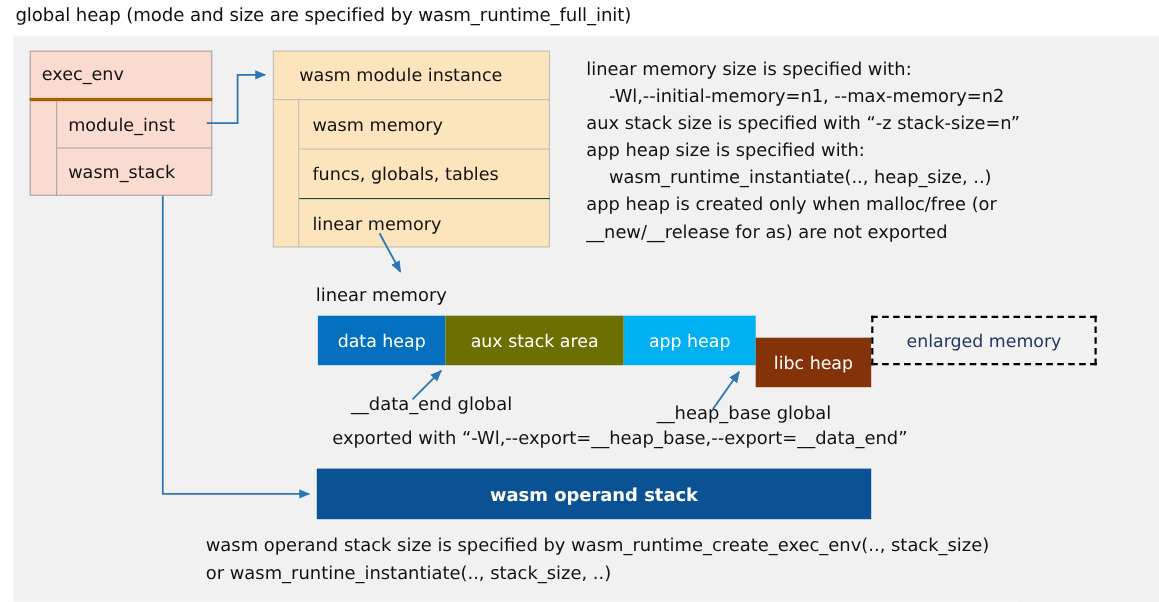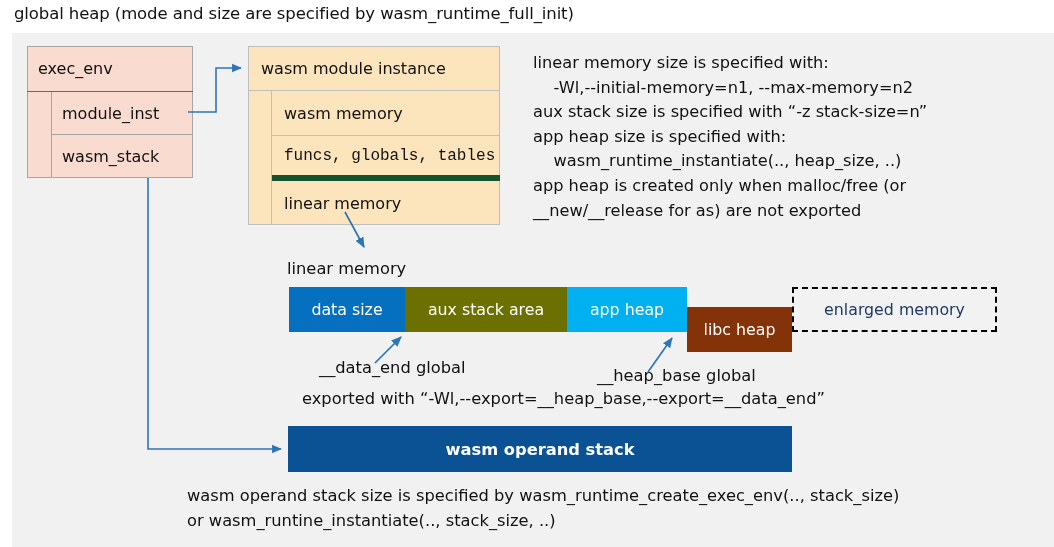--- a/index.html
+++ b/index.html
@@ -58,21 +58,21 @@
     height: 132px;
     background: #fadbd0;
     border: 1px solid #a6a6a6;
     box-sizing: border-box;
   }
   #exec-env-title {
     left: 27px;
     top: 46px;
     width: 166px;
     height: 46px;
-    border-bottom: 1px solid #a16207;
+    border-bottom: 3px solid #a16207;
     box-sizing: border-box;
     display: flex;
     align-items: center;
     padding-left: 11px;
     font-size: 16px;
     color: #111;
   }
   #exec-env-indent {
     left: 27px;
     top: 92px;
@@ -119,21 +119,21 @@
   }
   #wmi-title {
     left: 248px;
     top: 46px;
     width: 252px;
     height: 45px;
     border-bottom: 1px solid #bfbfbf;
     box-sizing: border-box;
     display: flex;
     align-items: center;
-    padding-left: 13px;
+    padding-left: 24px;
     font-size: 16px;
     color: #111;
   }
   #wmi-indent {
     left: 248px;
     top: 91px;
     width: 24px;
     height: 134px;
     border-right: 1px solid #bfbfbf;
     box-sizing: border-box;
@@ -143,21 +143,21 @@
     width: 228px;
     height: 45px;
     box-sizing: border-box;
     display: flex;
     align-items: center;
     padding-left: 12px;
     font-size: 16px;
     color: #111;
   }
   #wmi-row-0 { top: 91px;  border-bottom: 1px solid #bfbfbf; }
-  #wmi-row-1 { top: 136px; border-bottom: 6px solid #14532d; font-family: Liberation Mono, monospace; }
+  #wmi-row-1 { top: 136px; border-bottom: 1px solid #14532d; }
   #wmi-row-2 { top: 181px; height: 44px; }
 
   
   #info-text {
     left: 533px;
     top: 51px;
     width: 500px;
     font-size: 16.2px;
     line-height: 24.6px;
     color: #111;
@@ -277,21 +277,21 @@
   <div class="abs" id="info-text">linear memory size is specified with:
     -Wl,--initial-memory=n1, --max-memory=n2
 aux stack size is specified with “-z stack-size=n”
 app heap size is specified with:
     wasm_runtime_instantiate(.., heap_size, ..)
 app heap is created only when malloc/free (or
 __new/__release for as) are not exported</div>
 
   <div class="abs" id="linear-memory-label">linear memory</div>
   <div class="abs" id="memory-bar">
-      <div class="mem-seg" style="width: 116px; background: rgb(5, 112, 192);">data size</div>
+      <div class="mem-seg" style="width: 116px; background: rgb(5, 112, 192);">data heap</div>
       <div class="mem-seg" style="width: 162px; background: rgb(107, 112, 0);">aux stack area</div>
       <div class="mem-seg" style="width: 120px; background: rgb(0, 176, 240);">app heap</div>
       <div class="mem-seg" style="width: 105px; background: rgb(132, 50, 8); margin-top: 20px;">libc heap</div>
       <div class="mem-seg enlarged" style="width: 205px;">enlarged memory</div>
     </div>
 
   <div class="abs" id="data-end-label">__data_end global</div>
   <div class="abs" id="heap-base-label">__heap_base global</div>
   <div class="abs" id="export-label">exported with “-Wl,--export=__heap_base,--export=__data_end”</div>
 

